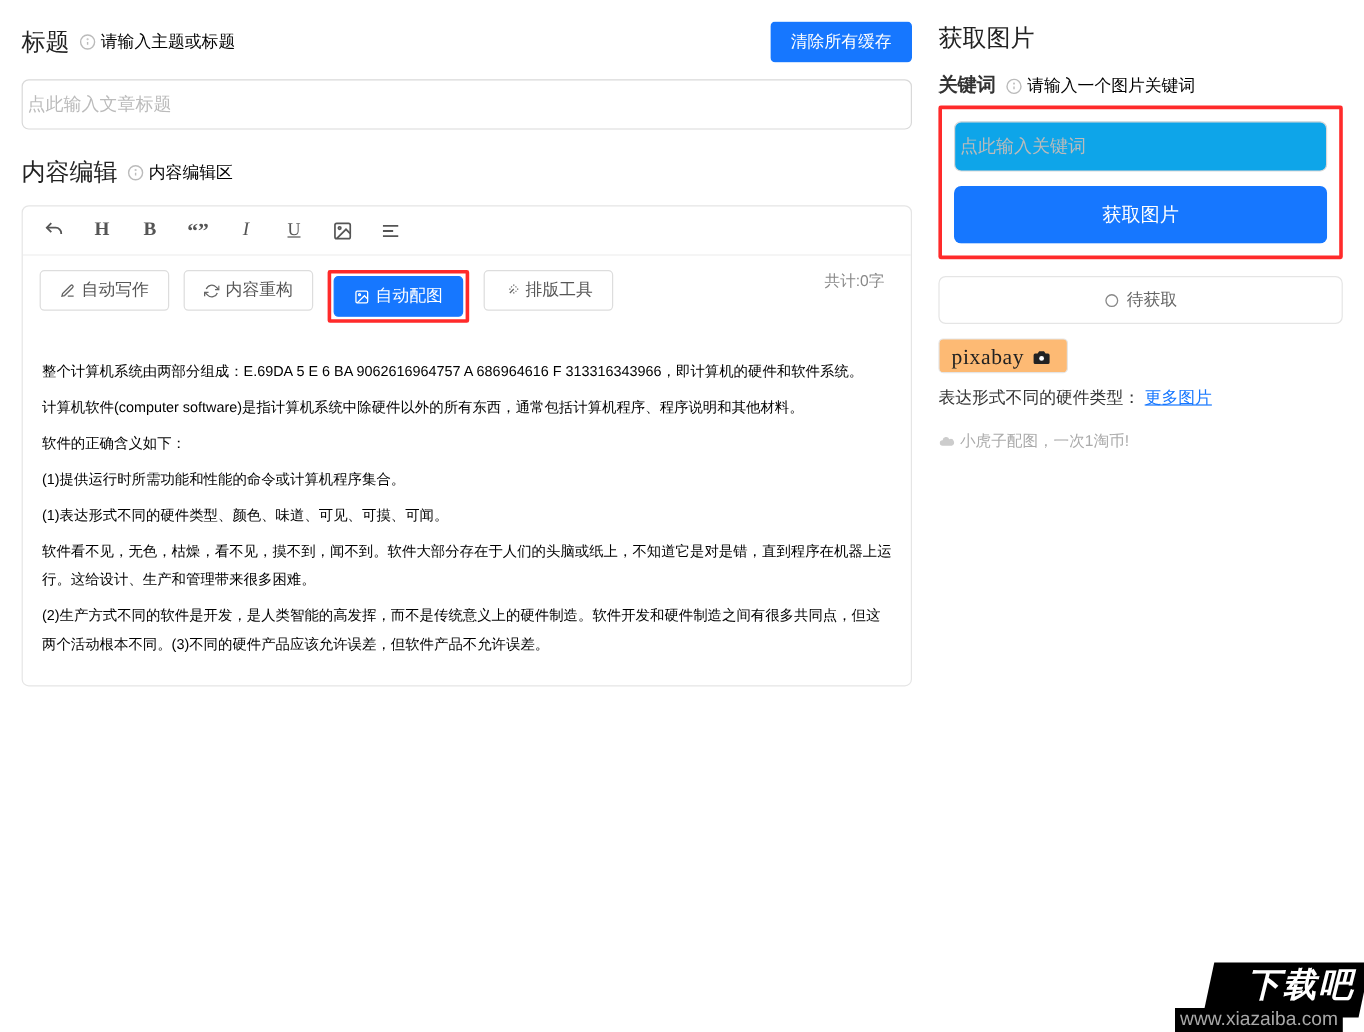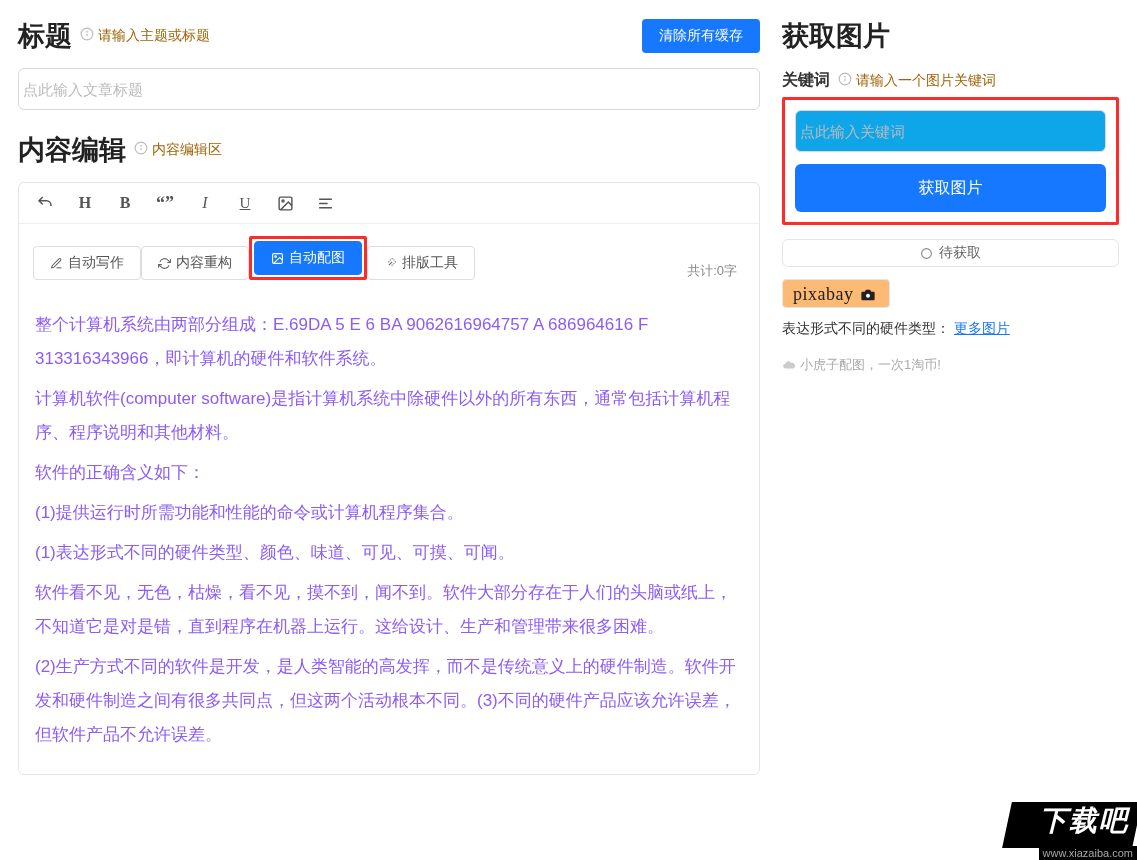--- a/index.html
+++ b/index.html
@@ -2,61 +2,61 @@
 <html><head>
 <meta charset="utf-8">
 <style>
 * { margin: 0; padding: 0; box-sizing: border-box; }
 body { font-family: -apple-system, "Microsoft YaHei", "PingFang SC", sans-serif; background: #fff; color: #333; font-size: 14px; }
 .page { display: flex; width: 1137px; height: 860px; }
 .main { flex: 0 0 760px; padding: 18px 0 0 18px; }
 .side { flex: 1; padding: 18px 18px 0 22px; }
 
 .sec-head { display: flex; align-items: center; margin-bottom: 14px; }
-.sec-title { font-size: 27px; font-weight: 700; color: #222; }
-.sec-hint { font-size: 14px; color: #a16207; margin-left: 8px; display: inline-flex; align-items: flex-start; }
+.sec-title { font-size: 20px; font-weight: 400; color: #222; }
+.sec-hint { font-size: 14px; color: #000000; margin-left: 8px; display: inline-flex; align-items: center; }
 .sec-hint svg { margin-right: 4px; }
 .spacer { flex: 1; }
 
 .btn { display: inline-flex; align-items: center; justify-content: center; border-radius: 4px; cursor: pointer; font-size: 14px; padding: 7px 16px; border: 1px solid transparent; }
 .btn-blue { background: #1677ff; color: #fff; }
 .btn-blue-big { background: #1677ff; color: #fff; border-radius: 6px; height: 48px; font-size: 16px; width: 100%; }
 .btn-outline { background: #fff; color: #555; border: 1px solid #ddd; }
 .btn-outline svg { margin-right: 5px; }
 .btn-active { background: #1677ff; color: #fff; border: 1px solid #1677ff; }
 .btn-active svg { margin-right: 5px; }
 .btn svg { flex-shrink: 0; }
 
 .input { width: 100%; height: 42px; border: 1px solid #d9d9d9; border-radius: 6px; padding: 0 4px; font-size: 15px; color: #333; outline: none; }
 .input::placeholder { color: #bbb; }
 
 .editor-box { border: 1px solid #e5e5e5; border-radius: 6px; margin-top: 10px; }
 .toolbar-icons { display: flex; align-items: center; gap: 20px; padding: 10px 16px; border-bottom: 1px solid #eee; color: #555; }
 .toolbar-icons .ticon { display: inline-flex; align-items: center; justify-content: center; width: 20px; height: 20px; cursor: pointer; }
-.toolbar-btns { display: flex; align-items: flex-end; gap: 0; padding: 12px 14px; }
+.toolbar-btns { display: flex; align-items: flex-start; gap: 12px; padding: 12px 14px; }
 .count { margin-left: auto; color: #888; font-size: 13px; padding-right: 8px; }
 .highlight-red { border: 3px solid #ff2a2a; border-radius: 2px; padding: 2px; }
 
-.content { padding: 10px 16px 16px; line-height: 2; font-size: 17px; color: #8b5cf6; }
+.content { padding: 10px 16px 16px; line-height: 2; font-size: 12px; color: #000000; }
 .content p { margin: 6px 0; }
 
 .side .sec-head { margin-bottom: 16px; }
 .side-block { border: 3px solid #ff2a2a; border-radius: 2px; padding: 10px 10px 10px; margin-bottom: 14px; }
 .side-block .input { margin-bottom: 12px; background:#0ea5e9; }
-.pending { width: 100%; height: 28px; border: 1px solid #e5e5e5; border-radius: 6px; display: flex; align-items: center; justify-content: center; color: #666; gap: 6px; margin-bottom: 12px; }
+.pending { width: 100%; height: 40px; border: 1px solid #e5e5e5; border-radius: 6px; display: flex; align-items: center; justify-content: center; color: #666; gap: 6px; margin-bottom: 12px; }
 .pixabay { border: 1px solid #e5e5e5; border-radius: 4px; padding: 4px 10px 2px; display: inline-flex; align-items: center; margin-bottom: 12px; background:#fdba74; }
 .pixabay-text { font-family: Georgia, serif; font-size: 18px; color: #222; letter-spacing: 0.5px; }
 .provide { color: #333; font-size: 14px; margin-bottom: 18px; }
 .provide a { color: #1677ff; text-decoration: underline; }
 .tip { color: #aaa; font-size: 13px; display: flex; align-items: center; gap: 4px; }
 
 .watermark { position: fixed; right: 0; bottom: 0; width: 140px; height: 62px; }
 .watermark .box { position: absolute; right: 0; bottom: 12px; width: 130px; height: 46px; background: #000; transform: skewX(-12deg); }
 .watermark .txt { position: absolute; right: 8px; bottom: 20px; color: #fff; font-size: 28px; font-weight: 700; font-style: italic; letter-spacing: 2px; }
-.watermark .url { position: absolute; right: 0; bottom: 0; color: #a8a8a8; font-size: 11px; background: #000; padding: 1px 4px; }
+.watermark .url { position: absolute; right: 18px; bottom: 0; color: #a8a8a8; font-size: 16px; background: #000; padding: 1px 4px; }
 </style>
 </head>
 <body>
 
 <div class="page">
   <div class="main">
     
     <div class="sec-head">
       <span class="sec-title">标题</span>
       <span class="sec-hint">

